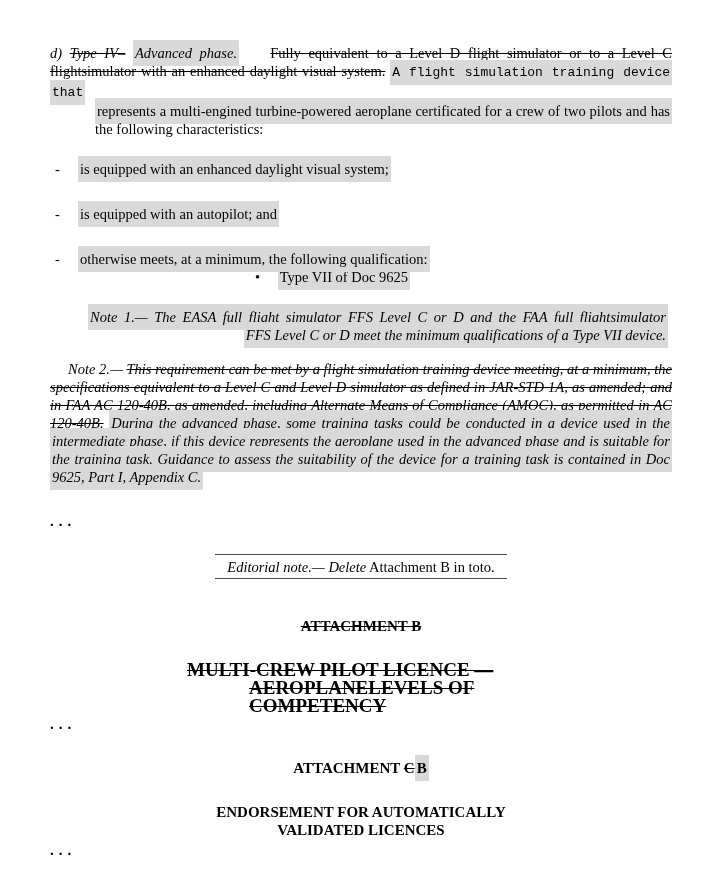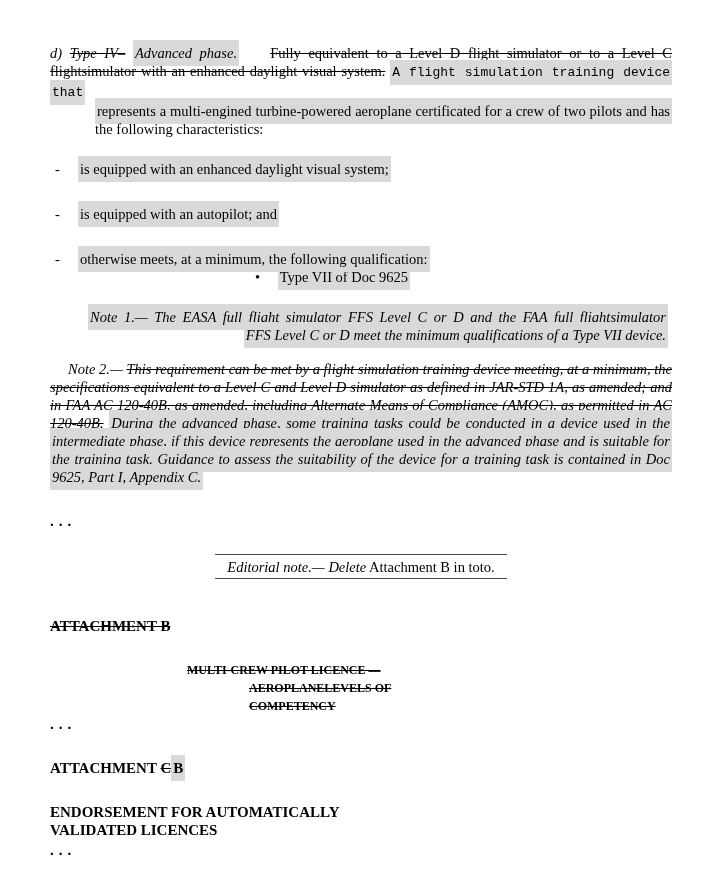--- a/index.html
+++ b/index.html
@@ -26,23 +26,23 @@
   .note2{margin:16px 0 0 0;font-style:italic;text-align:justify;text-indent:18px;}
   .ellipsis{font-weight:bold;letter-spacing:5px;font-size:15px;}
   .ell1{margin-top:26px;}
   .ell2{margin-top:0;}
   .ell3{margin-top:2px;}
   .editorial-wrap{margin-top:24px;text-align:center;}
   .editorial{
     display:inline-block;border-top:1.5px solid #4a4a4a;border-bottom:1.5px solid #4a4a4a;
     padding:3px 12px 2px 12px;
   }
-  .h-center{font-weight:bold;font-size:15px;}
+  .h-center{text-align:center;font-weight:bold;font-size:15px;}
   .att-b{margin-top:38px;}
-  .mcl{margin-top:26px;margin-left:137px;width:max-content;font-weight:bold;font-size:12px;}
+  .mcl{margin-top:26px;margin-left:137px;width:max-content;font-weight:bold;font-size:19px;}
   .mcl .ln{display:block;}
   .mcl .ind{padding-left:62px;}
   .att-cb{margin-top:26px;}
   .endorsement{margin-top:26px;}
   .end-marker{margin-top:16px;text-align:center;}
 </style>
 </head>
 <body>
 
 <div class="page">

